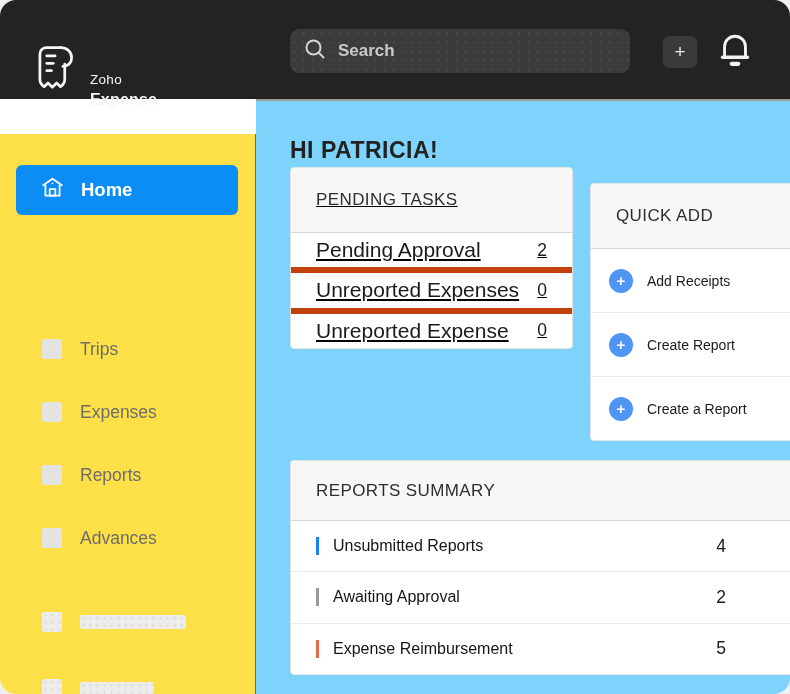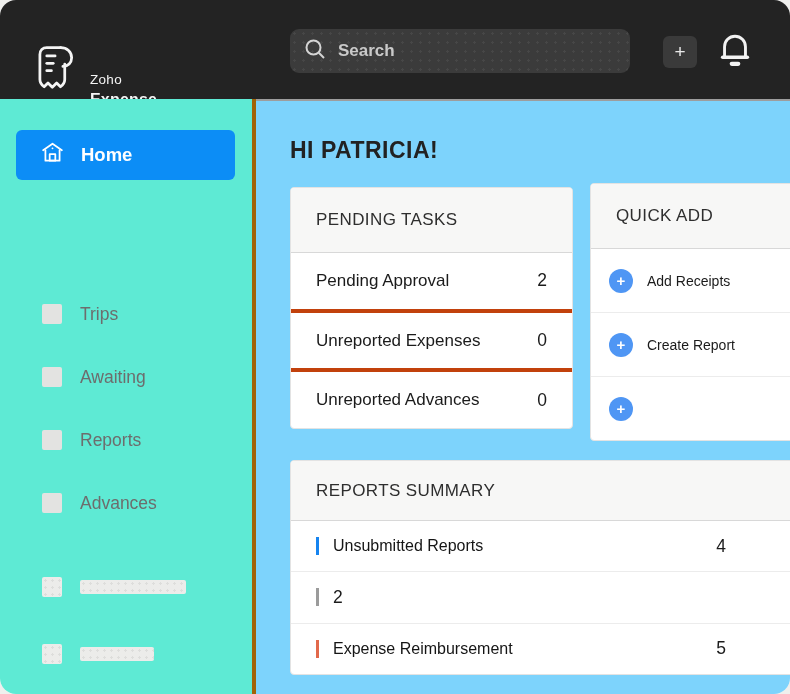--- a/index.html
+++ b/index.html
@@ -50,23 +50,24 @@
     position:absolute; left:716px; top:30px; width:38px; height:42px;
     background:transparent; border:none; cursor:pointer;
   }
 
   
   .body-row { flex:1; display:flex; min-height:0; }
 
   
   .sidebar {
     width:256px; flex:0 0 256px;
-    background:#5eead4;
-    border-right:4px solid #a16207;
+    background:#fde047;
+    border-right:1px solid #a16207;
     position:relative;
+    margin-top:35px;
   }
   .nav-active {
     position:absolute; left:16px; right:17px; top:31px; height:50px;
     background:#0c8df6; border-radius:6px;
     display:flex; align-items:center; padding-left:24px;
     color:#ffffff; font-size:18.5px; font-weight:600;
     cursor:pointer;
   }
   .nav-active svg { margin-right:16px; }
   .nav-item {
@@ -103,32 +104,32 @@
     position:absolute; background:#ffffff;
     border:1px solid #e3e3e3; border-radius:4px;
     display:flex; flex-direction:column; overflow:hidden;
   }
   .card-head {
     background:#f7f7f6; border-bottom:1px solid #d8d8d8;
     display:flex; align-items:center; padding-left:25px;
     font-size:17px; font-weight:500; letter-spacing:.4px; color:#2e2e2e;
     flex:0 0 auto;
   }
-  .card-pending { left:34px; top:88px; width:283px; height:242px; }
+  .card-pending { left:34px; top:68px; width:283px; height:182px;text-decoration:underline; }
   .card-quick   { left:334px; top:84px; width:283px; height:258px; }
   .card-reports { left:34px; top:361px; width:583px; height:215px; }
   .card-pending .card-head, .card-quick .card-head { height:65px; }
   .card-reports .card-head { height:60px; }
 
   .stat-row {
     flex:1; display:flex; align-items:center; justify-content:space-between;
     padding:0 25px; cursor:pointer;
   }
-  .stat-row + .stat-row { border-top:4px solid #c2410c; }
-  .stat-label { font-size:17px; color:#1b1b1b; }
+  .stat-row + .stat-row { border-top:6px solid #c2410c; }
+  .stat-label { font-size:21px; color:#1b1b1b; }
   .stat-value { font-size:17.5px; color:#1b1b1b; }
 
   .qa-row {
     flex:1; display:flex; align-items:center; padding-left:18px; cursor:pointer;
   }
   .qa-row + .qa-row { border-top:1px solid #ececec; }
   .qa-circle {
     width:24px; height:24px; border-radius:50%;
     background:#4f96f4; color:#ffffff;
     font-size:15px; font-weight:700; line-height:23px; text-align:center;
@@ -204,21 +205,21 @@
         </span>
         <span>Home</span>
       </div>
 
       <div class="nav-item" style="top:205px">
         <span class="ph-icon"></span>
         <span>Trips</span>
       </div>
       <div class="nav-item" style="top:268px">
         <span class="ph-icon"></span>
-        <span>Awaiting</span>
+        <span>Expenses</span>
       </div>
       <div class="nav-item" style="top:394px">
         <span class="ph-icon"></span>
         <span>Advances</span>
       </div>
       <div class="nav-item" style="top:331px">
         <span class="ph-icon"></span>
         <span>Reports</span>
       </div>
 
@@ -239,49 +240,51 @@
         <div class="card-head">PENDING TASKS</div>
         <div class="stat-row">
           <span class="stat-label">Pending Approval</span>
           <span class="stat-value">2</span>
         </div>
         <div class="stat-row">
           <span class="stat-label">Unreported Expenses</span>
           <span class="stat-value">0</span>
         </div>
         <div class="stat-row">
-          <span class="stat-label">Unreported Advances</span>
+          <span class="stat-label">Unreported Expense</span>
           <span class="stat-value">0</span>
         </div>
       </section>
 
       <section class="card card-quick">
         <div class="card-head">QUICK ADD</div>
         <div class="qa-row">
           <span class="qa-circle">+</span>
           <span class="qa-label">Add Receipts</span>
         </div>
         <div class="qa-row">
           <span class="qa-circle">+</span>
           <span class="qa-label">Create Report</span>
         </div>
         <div class="qa-row">
           <span class="qa-circle">+</span>
+          <span class="qa-label">Create a Report</span>
         </div>
       </section>
 
       <section class="card card-reports">
         <div class="card-head">REPORTS SUMMARY</div>
         <div class="rs-row">
           <span class="rs-bar" style="background-color: rgb(22, 132, 240);"></span>
           <span class="rs-label">Unsubmitted Reports</span>
           <span class="rs-value">4</span>
         </div>
         <div class="rs-row">
           <span class="rs-bar" style="background-color: rgb(155, 155, 155);"></span>
+          <span class="rs-label">Awaiting Approval</span>
           <span class="rs-value">2</span>
         </div>
         <div class="rs-row">
           <span class="rs-bar" style="background-color: rgb(226, 105, 75);"></span>
           <span class="rs-label">Expense Reimbursement</span>
           <span class="rs-value">5</span>
         </div>
       </section>
     </main>
   </div>

